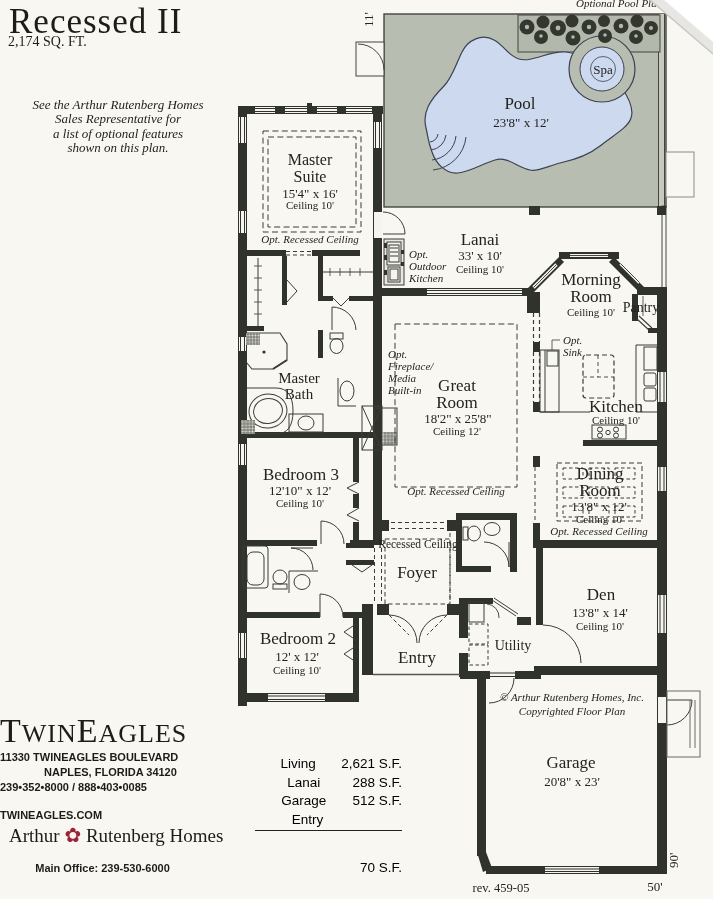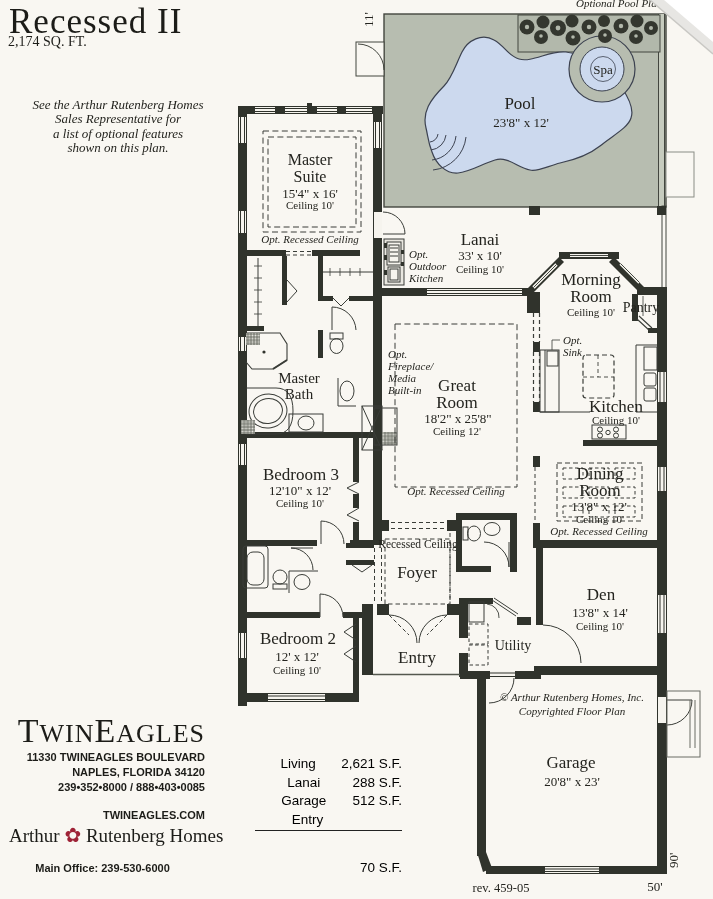--- a/index.html
+++ b/index.html
@@ -530,21 +530,21 @@
 <path d="M690,700 v48 M695,700 v48"></path>
 </g>
 
 <text x="678" y="868" font-size="13" transform="rotate(-90 678 868)">90'</text>
 
 <text x="655" y="891" text-anchor="middle" font-size="13">50'</text>
 
 <text x="501" y="892" text-anchor="middle" font-size="12.5">rev. 459-05</text>
 </svg>
 
-<div class="abs" style="left:0px;top:712px;width:205px;text-align:right;color:#1c1c18;">
+<div class="abs" style="left:0px;top:712px;width:205px;text-align:left;color:#1c1c18;">
 <div style="font-size:26px;letter-spacing:1px;"><span style="font-size:34px;">T</span>WIN<span style="font-size:34px;">E</span>AGLES</div>
 <div style="font-family:'Liberation Sans',sans-serif;font-weight:bold;font-size:11px;margin-top:1px;">11330 TWINEAGLES BOULEVARD</div>
 <div style="font-family:'Liberation Sans',sans-serif;font-weight:bold;font-size:11px;margin-top:3px;padding-left:44px;">NAPLES, FLORIDA 34120</div>
 <div style="font-family:'Liberation Sans',sans-serif;font-weight:bold;font-size:11px;margin-top:3px;">239•352•8000 / 888•403•0085</div>
 <div style="font-family:'Liberation Sans',sans-serif;font-weight:bold;font-size:11px;margin-top:16px;">TWINEAGLES.COM</div>
 </div>
 
 <div class="abs" style="left:9px;top:823px;width:260px;color:#1c1c18;font-size:19px;white-space:nowrap;">Arthur <span style="color:#9e2236;font-size:20px;">✿</span> Rutenberg Homes</div>
 <div class="abs" style="left:0px;top:862px;width:205px;text-align:center;font-family:'Liberation Sans',sans-serif;font-weight:bold;font-size:11px;color:#1c1c18;">Main Office: 239-530-6000</div>
 

